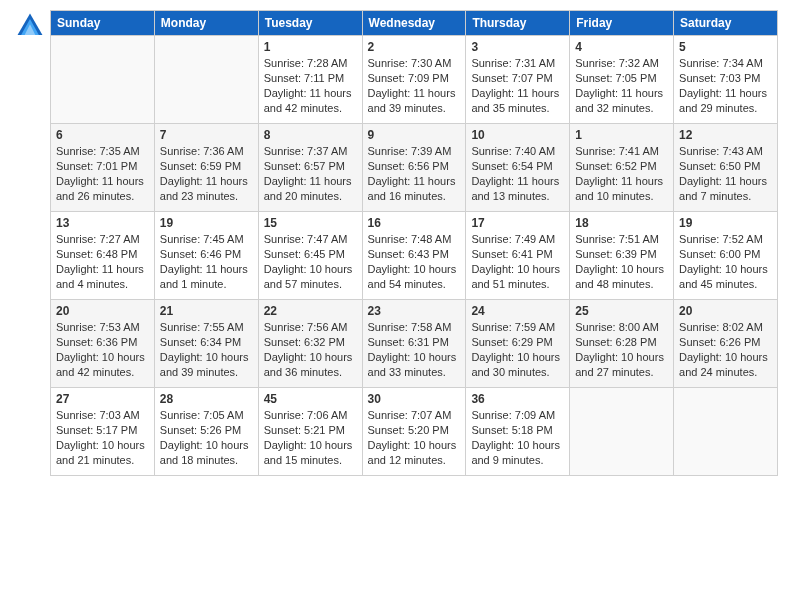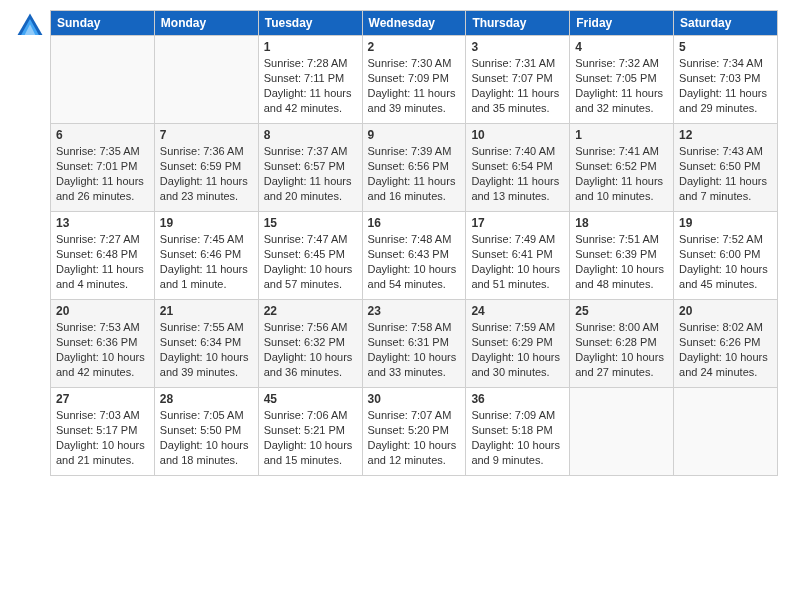--- a/index.html
+++ b/index.html
@@ -300,21 +300,21 @@
         <tr class="row-norm">
           <td>
             <span class="day-num">27</span>
             <div class="day-info">Sunrise: 7:03 AM
 Sunset: 5:17 PM
 Daylight: 10 hours and 21 minutes.</div>
           </td>
           <td>
             <span class="day-num">28</span>
             <div class="day-info">Sunrise: 7:05 AM
-Sunset: 5:50 PM
+Sunset: 5:26 PM
 Daylight: 10 hours and 18 minutes.</div>
           </td>
           <td>
             <span class="day-num">45</span>
             <div class="day-info">Sunrise: 7:06 AM
 Sunset: 5:21 PM
 Daylight: 10 hours and 15 minutes.</div>
           </td>
           <td>
             <span class="day-num">30</span>

